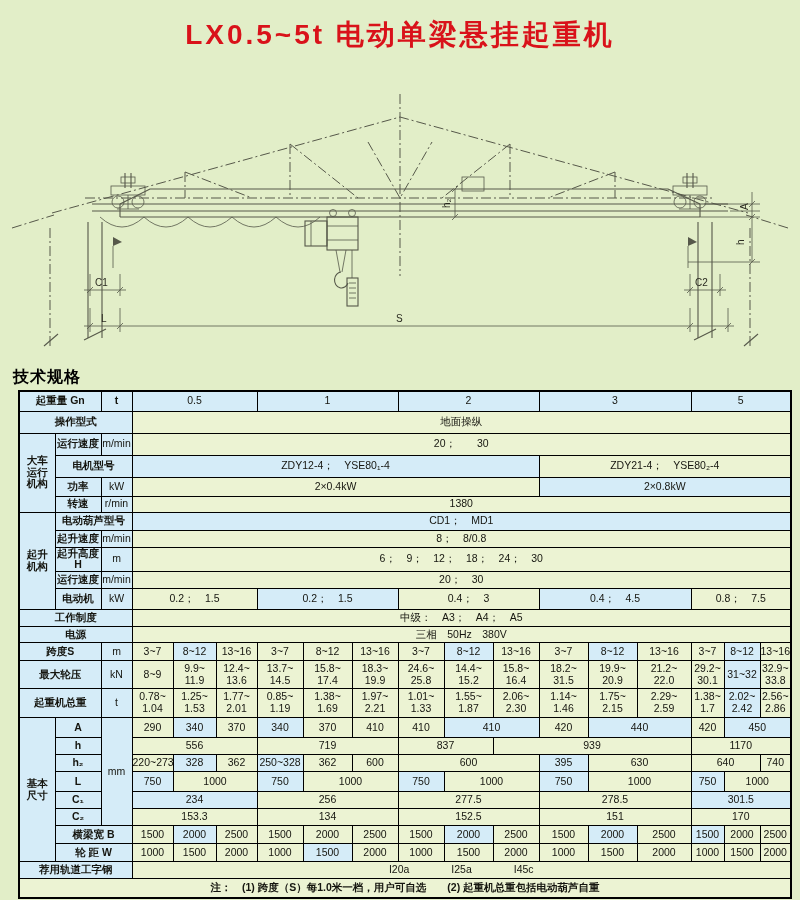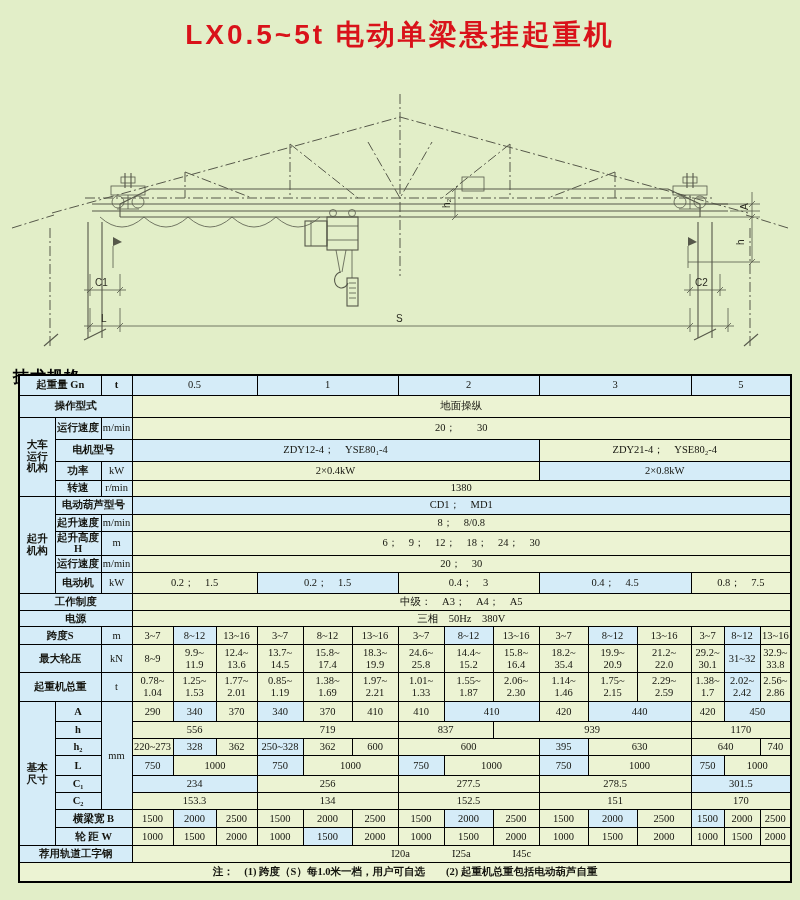--- a/index.html
+++ b/index.html
@@ -17,22 +17,22 @@
   .drawing{position:absolute;top:80px;left:0;}
   .drawing .solid{stroke:var(--line);stroke-width:1.1;fill:none;}
   .drawing .thin{stroke:var(--line);stroke-width:0.8;fill:none;}
   .drawing .dash{stroke:var(--line);stroke-width:1;fill:none;stroke-dasharray:10 3 2 3;}
   .drawing .fillp{fill:var(--line);stroke:none;}
   .drawing text{fill:#2a2a20;font-size:10px;font-family:"Liberation Sans",sans-serif;}
   .spec-heading{
     position:absolute;top:367px;left:13px;color:#000000;font-size:16px;font-weight:bold;letter-spacing:1px;
   }
   table.spec{
-    position:absolute;top:374px;left:18px;border-collapse:collapse;table-layout:fixed;
-    width:772px;border:2px solid var(--bd);font-family:Liberation Serif, serif;
+    position:absolute;top:390px;left:18px;border-collapse:collapse;table-layout:fixed;
+    width:772px;border:2px solid var(--bd);
   }
   table.spec td{
     border:1px solid var(--bd);text-align:center;vertical-align:middle;
     font-size:10.5px;line-height:1.12;padding:0;white-space:pre-line;overflow:hidden;color:var(--ink);
   }
   td.cg{background:var(--cg);} td.cb{background:var(--cb);}
   td.lbl{font-weight:bold;font-size:11px;}
   td.sec{font-weight:bold;font-size:11.5px;line-height:1.25;margin-left:41px;}
   td.sm{font-size:10px;}
   td.note{text-align:left;padding-left:8px;font-weight:bold;font-size:11px;}
@@ -273,21 +273,21 @@
 17.4</td>
         <td class="cg">18.3~
 19.9</td>
         <td class="cg">24.6~
 25.8</td>
         <td class="cg">14.4~
 15.2</td>
         <td class="cg">15.8~
 16.4</td>
         <td class="cg">18.2~
-35.4</td>
+31.5</td>
         <td class="cg">19.9~
 20.9</td>
         <td class="cg">21.2~
 22.0</td>
         <td class="cg">29.2~
 30.1</td>
         <td class="cb">31~32</td>
         <td class="cg">32.9~
 33.8</td>
       </tr>

